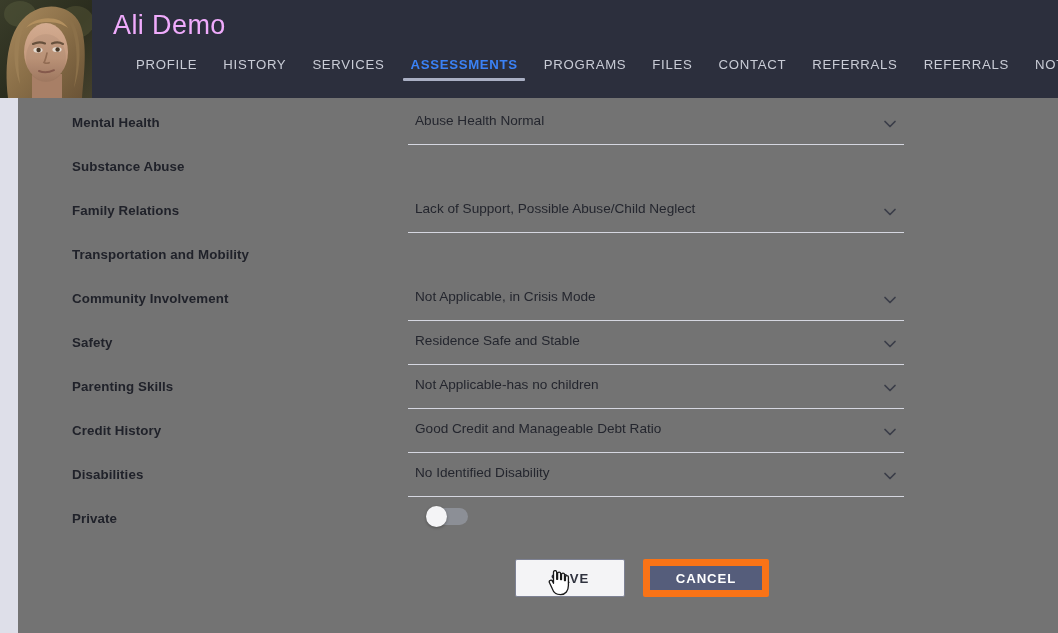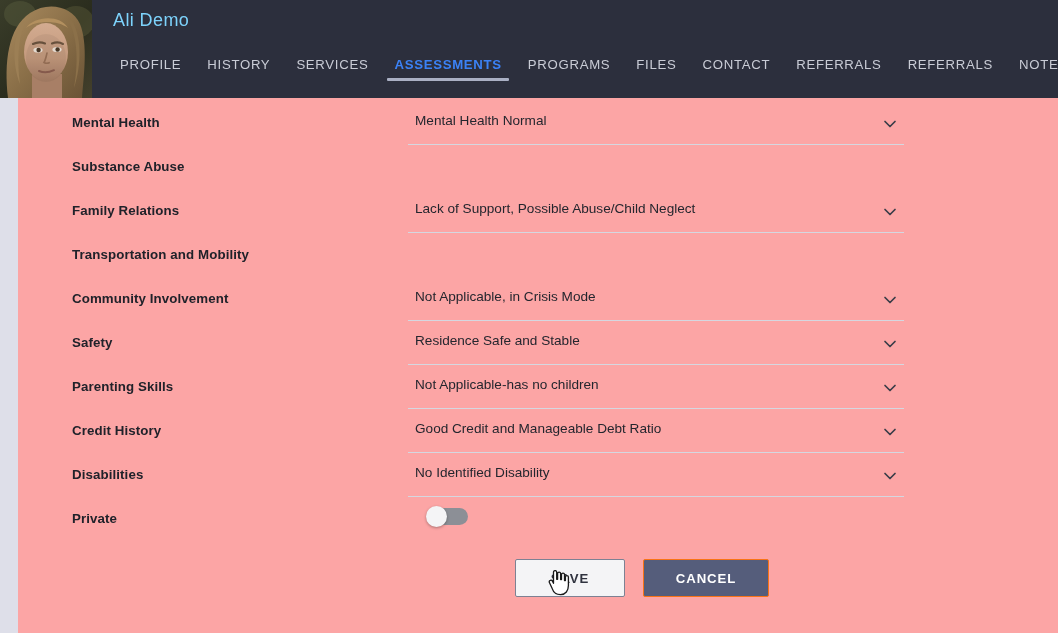--- a/index.html
+++ b/index.html
@@ -35,44 +35,44 @@
     width: 92px;
     height: 98px;
     overflow: hidden;
     background: #2b2d22;
   }
   .avatar svg { display: block; }
   .page-title {
     position: absolute;
     left: 113px;
     top: 10px;
-    font-size: 18px;
+    font-size: 27px;
     font-weight: 300;
-    color: #7dd3fc;
+    color: #f0abfc;
     letter-spacing: 0.4px;
     white-space: nowrap;
   }
   .navtabs {
     position: absolute;
     left: 118px;
     top: 57px;
     display: flex;
     align-items: flex-start;
     gap: 0px;
     white-space: nowrap;
   }
   .navtab {
     position: relative;
     font-size: 13.2px;
     font-weight: 400;
     letter-spacing: 0.7px;
     color: #c9ccd6;
     padding: 0 13px 14px 13px;
   }
-  .navtab:first-child { padding-left: 2px; }
+  .navtab:first-child { padding-left: 2px; margin-left: 16px; }
   .navtab.active {
     color: #3b82f6;
     font-weight: 700;
   }
   .navtab.active::after {
     content: "";
     position: absolute;
     left: 6px;
     right: 6px;
     bottom: 5px;
@@ -89,21 +89,21 @@
     width: 18px;
     height: 535px;
     background: #dedfe9;
   }
   .content {
     position: absolute;
     left: 18px;
     top: 98px;
     width: 1040px;
     height: 535px;
-    background: #fca5a5;
+    background: #737373;
   }
   .content-inner {
     position: absolute;
     left: 0; top: 0;
     width: 920px;
     height: 535px;
   }
 
   .form-rows {
     position: absolute;
@@ -206,21 +206,21 @@
   }
   .btn-save {
     width: 110px;
     background: #f4f4f6;
     border: 1px solid #7d8193;
     color: #30333f;
   }
   .btn-cancel {
     width: 126px;
     background: #555d7b;
-    border: 1px solid #f97316;
+    border: 7px solid #f97316;
     color: #ffffff;
   }
 
   .cursor {
     position: absolute;
     left: 546px;
     top: 570px;
     width: 24px;
     height: 26px;
     pointer-events: none;
@@ -302,21 +302,21 @@
   <div class="edge-strip"></div>
 
   <div class="content">
     <div class="content-inner">
 
       <div class="form-rows">
 
         <div class="form-row">
           <div class="row-label">Mental Health</div>
           <div class="row-field">
-            <div class="field-value">Mental Health Normal</div>
+            <div class="field-value">Abuse Health Normal</div>
             <div class="chevron">
               <svg width="16" height="16" viewBox="0 0 16 16">
                   <path d="M3 5.5 L8 10.5 L13 5.5" stroke="#3a3d48" stroke-width="1.7" fill="none" stroke-linecap="round" stroke-linejoin="round"></path>
                 </svg>
             </div>
           </div>
         </div>
 
         <div class="form-row">
           <div class="row-label">Substance Abuse</div>

